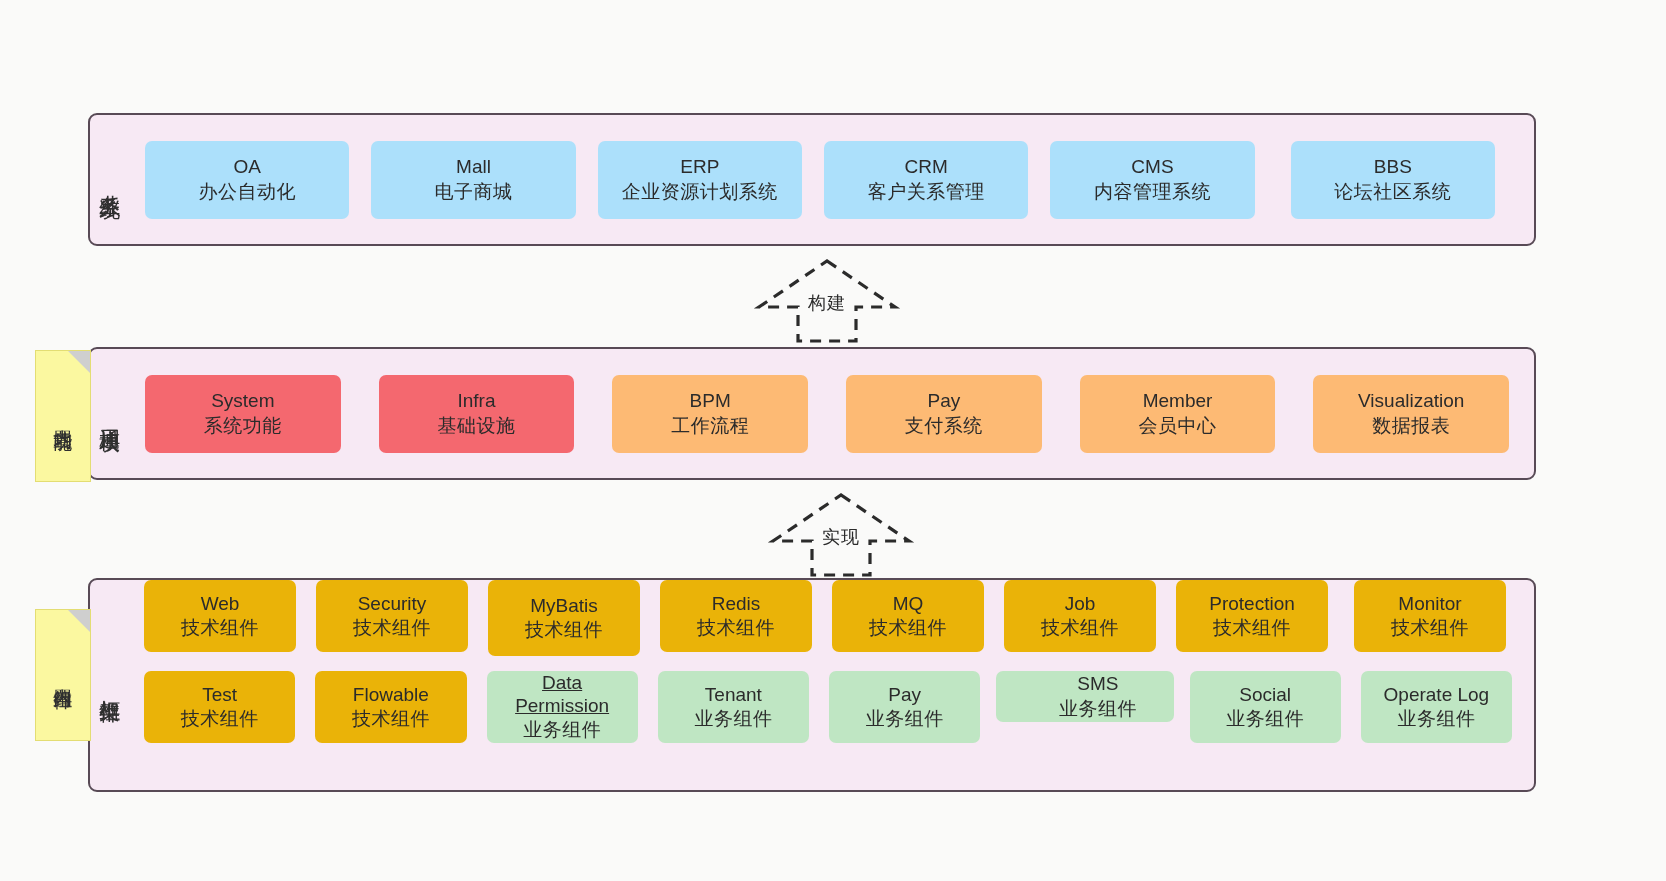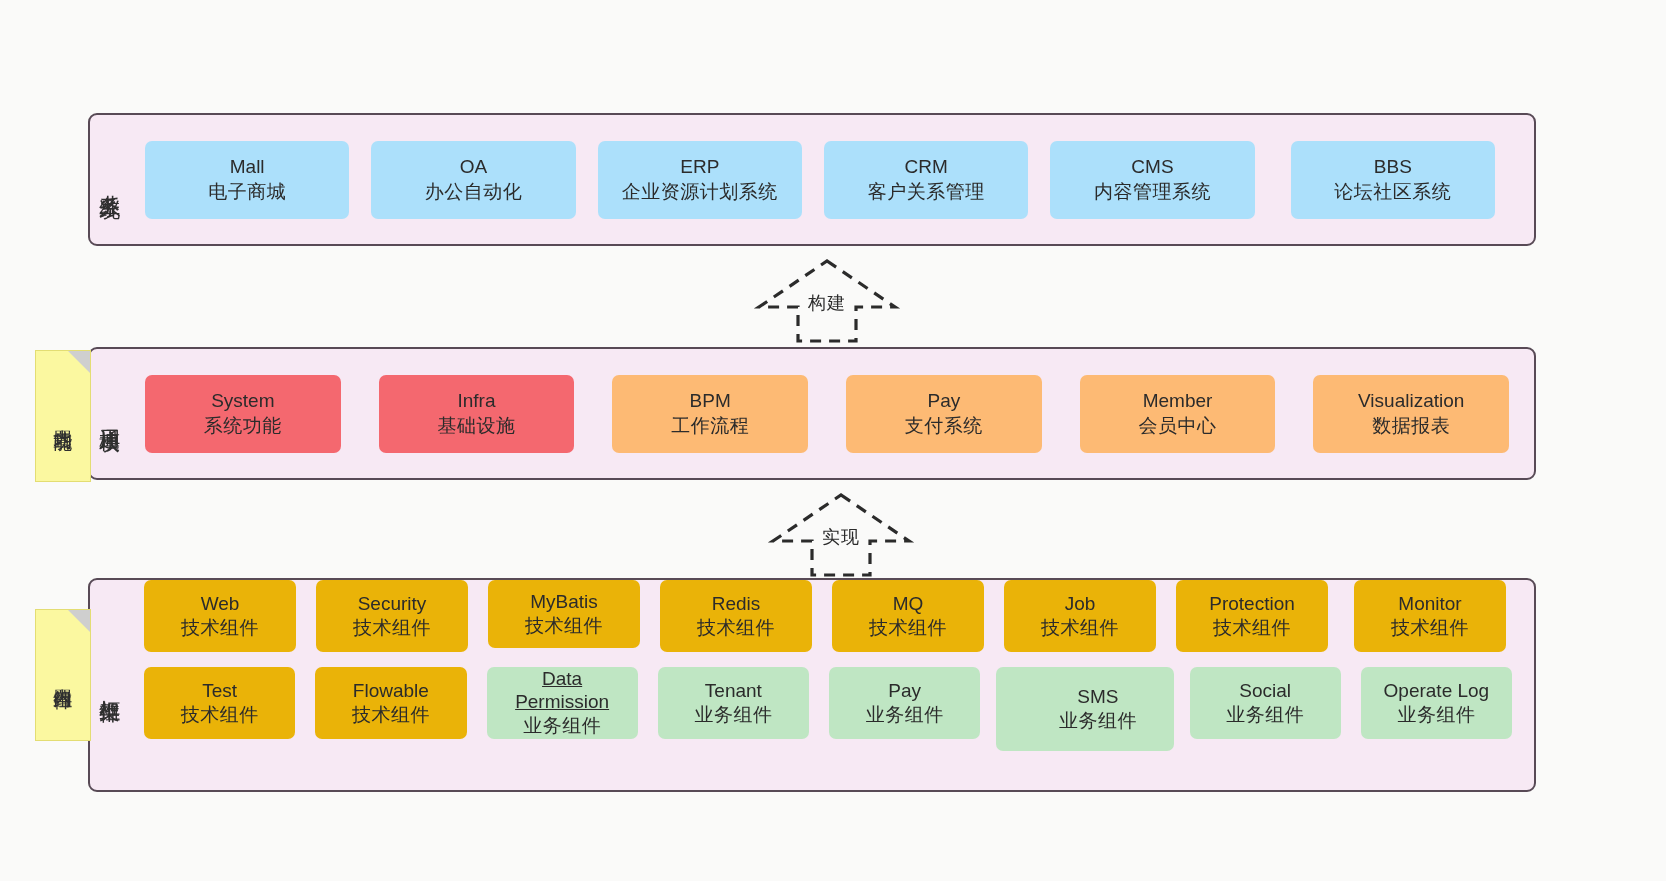--- a/index.html
+++ b/index.html
@@ -140,26 +140,26 @@
 </head>
 <body>
 
 <div id="canvas">
 
   <div class="layer" id="layer-business" style="left:88px; top:113px; width:1448px; height:133px;">
     <div class="layer-title">业务系统</div>
     <div class="layer-body">
       <div class="row" id="row-business" style="flex:1 1 auto; gap:0;">
           <div class="box box-blue" style="flex: 1 1 0px; height: 78px; margin: 0px 11px;">
+            <div class="en">OA</div>
+            <div class="cn">办公自动化</div>
+          </div>
+          <div class="box box-blue" style="flex: 1 1 0px; height: 78px; margin: 0px 11px;">
             <div class="en">Mall</div>
             <div class="cn">电子商城</div>
-          </div>
-          <div class="box box-blue" style="flex: 1 1 0px; height: 78px; margin: 0px 11px;">
-            <div class="en">OA</div>
-            <div class="cn">办公自动化</div>
           </div>
           <div class="box box-blue" style="flex: 1 1 0px; height: 78px; margin: 0px 11px;">
             <div class="en">ERP</div>
             <div class="cn">企业资源计划系统</div>
           </div>
           <div class="box box-blue" style="flex: 1 1 0px; height: 78px; margin: 0px 11px;">
             <div class="en">CRM</div>
             <div class="cn">客户关系管理</div>
           </div>
           <div class="box box-blue" style="flex: 1 1 0px; height: 78px; margin: 0px 11px;">
@@ -229,21 +229,21 @@
     <div class="layer-grid">
       <div class="row" id="row-fw-tech">
           <div class="box box-green" style="flex: 1 1 0px; height: 72px; margin: 0px 10px;">
             <div class="en">Web</div>
             <div class="cn">技术组件</div>
           </div>
           <div class="box box-green" style="flex: 1 1 0px; height: 72px; margin: 0px 10px;">
             <div class="en">Security</div>
             <div class="cn">技术组件</div>
           </div>
-          <div class="box box-green" style="flex: 1 1 0px; height: 68px; margin: 0px 10px;">
+          <div class="box box-green" style="flex: 1 1 0px; height: 76px; margin: 0px 10px;">
             <div class="en">MyBatis</div>
             <div class="cn">技术组件</div>
           </div>
           <div class="box box-green" style="flex: 1 1 0px; height: 72px; margin: 0px 10px;">
             <div class="en">Redis</div>
             <div class="cn">技术组件</div>
           </div>
           <div class="box box-green" style="flex: 1 1 0px; height: 72px; margin: 0px 10px;">
             <div class="en">MQ</div>
             <div class="cn">技术组件</div>
@@ -275,21 +275,21 @@
             <div class="cn">业务组件</div>
           </div>
           <div class="box box-lgreen" style="flex: 1 1 0px; height: 72px; margin: 0px 10px;">
             <div class="en">Tenant</div>
             <div class="cn">业务组件</div>
           </div>
           <div class="box box-lgreen" style="flex: 1 1 0px; height: 72px; margin: 0px 10px;">
             <div class="en">Pay</div>
             <div class="cn">业务组件</div>
           </div>
-          <div class="box box-lgreen" style="flex: 1 1 0px; height: 84px; margin: 0px 6px; padding-left: 32px;">
+          <div class="box box-lgreen" style="flex: 1 1 0px; height: 51px; margin: 0px 6px; padding-left: 32px;">
             <div class="en">SMS</div>
             <div class="cn">业务组件</div>
           </div>
           <div class="box box-lgreen" style="flex: 1 1 0px; height: 72px; margin: 0px 10px; text-align: center;">
             <div class="en">Social</div>
             <div class="cn">业务组件</div>
           </div>
           <div class="box box-lgreen" style="flex: 1 1 0px; height: 72px; margin: 0px 10px;">
             <div class="en">Operate Log</div>
             <div class="cn">业务组件</div>

